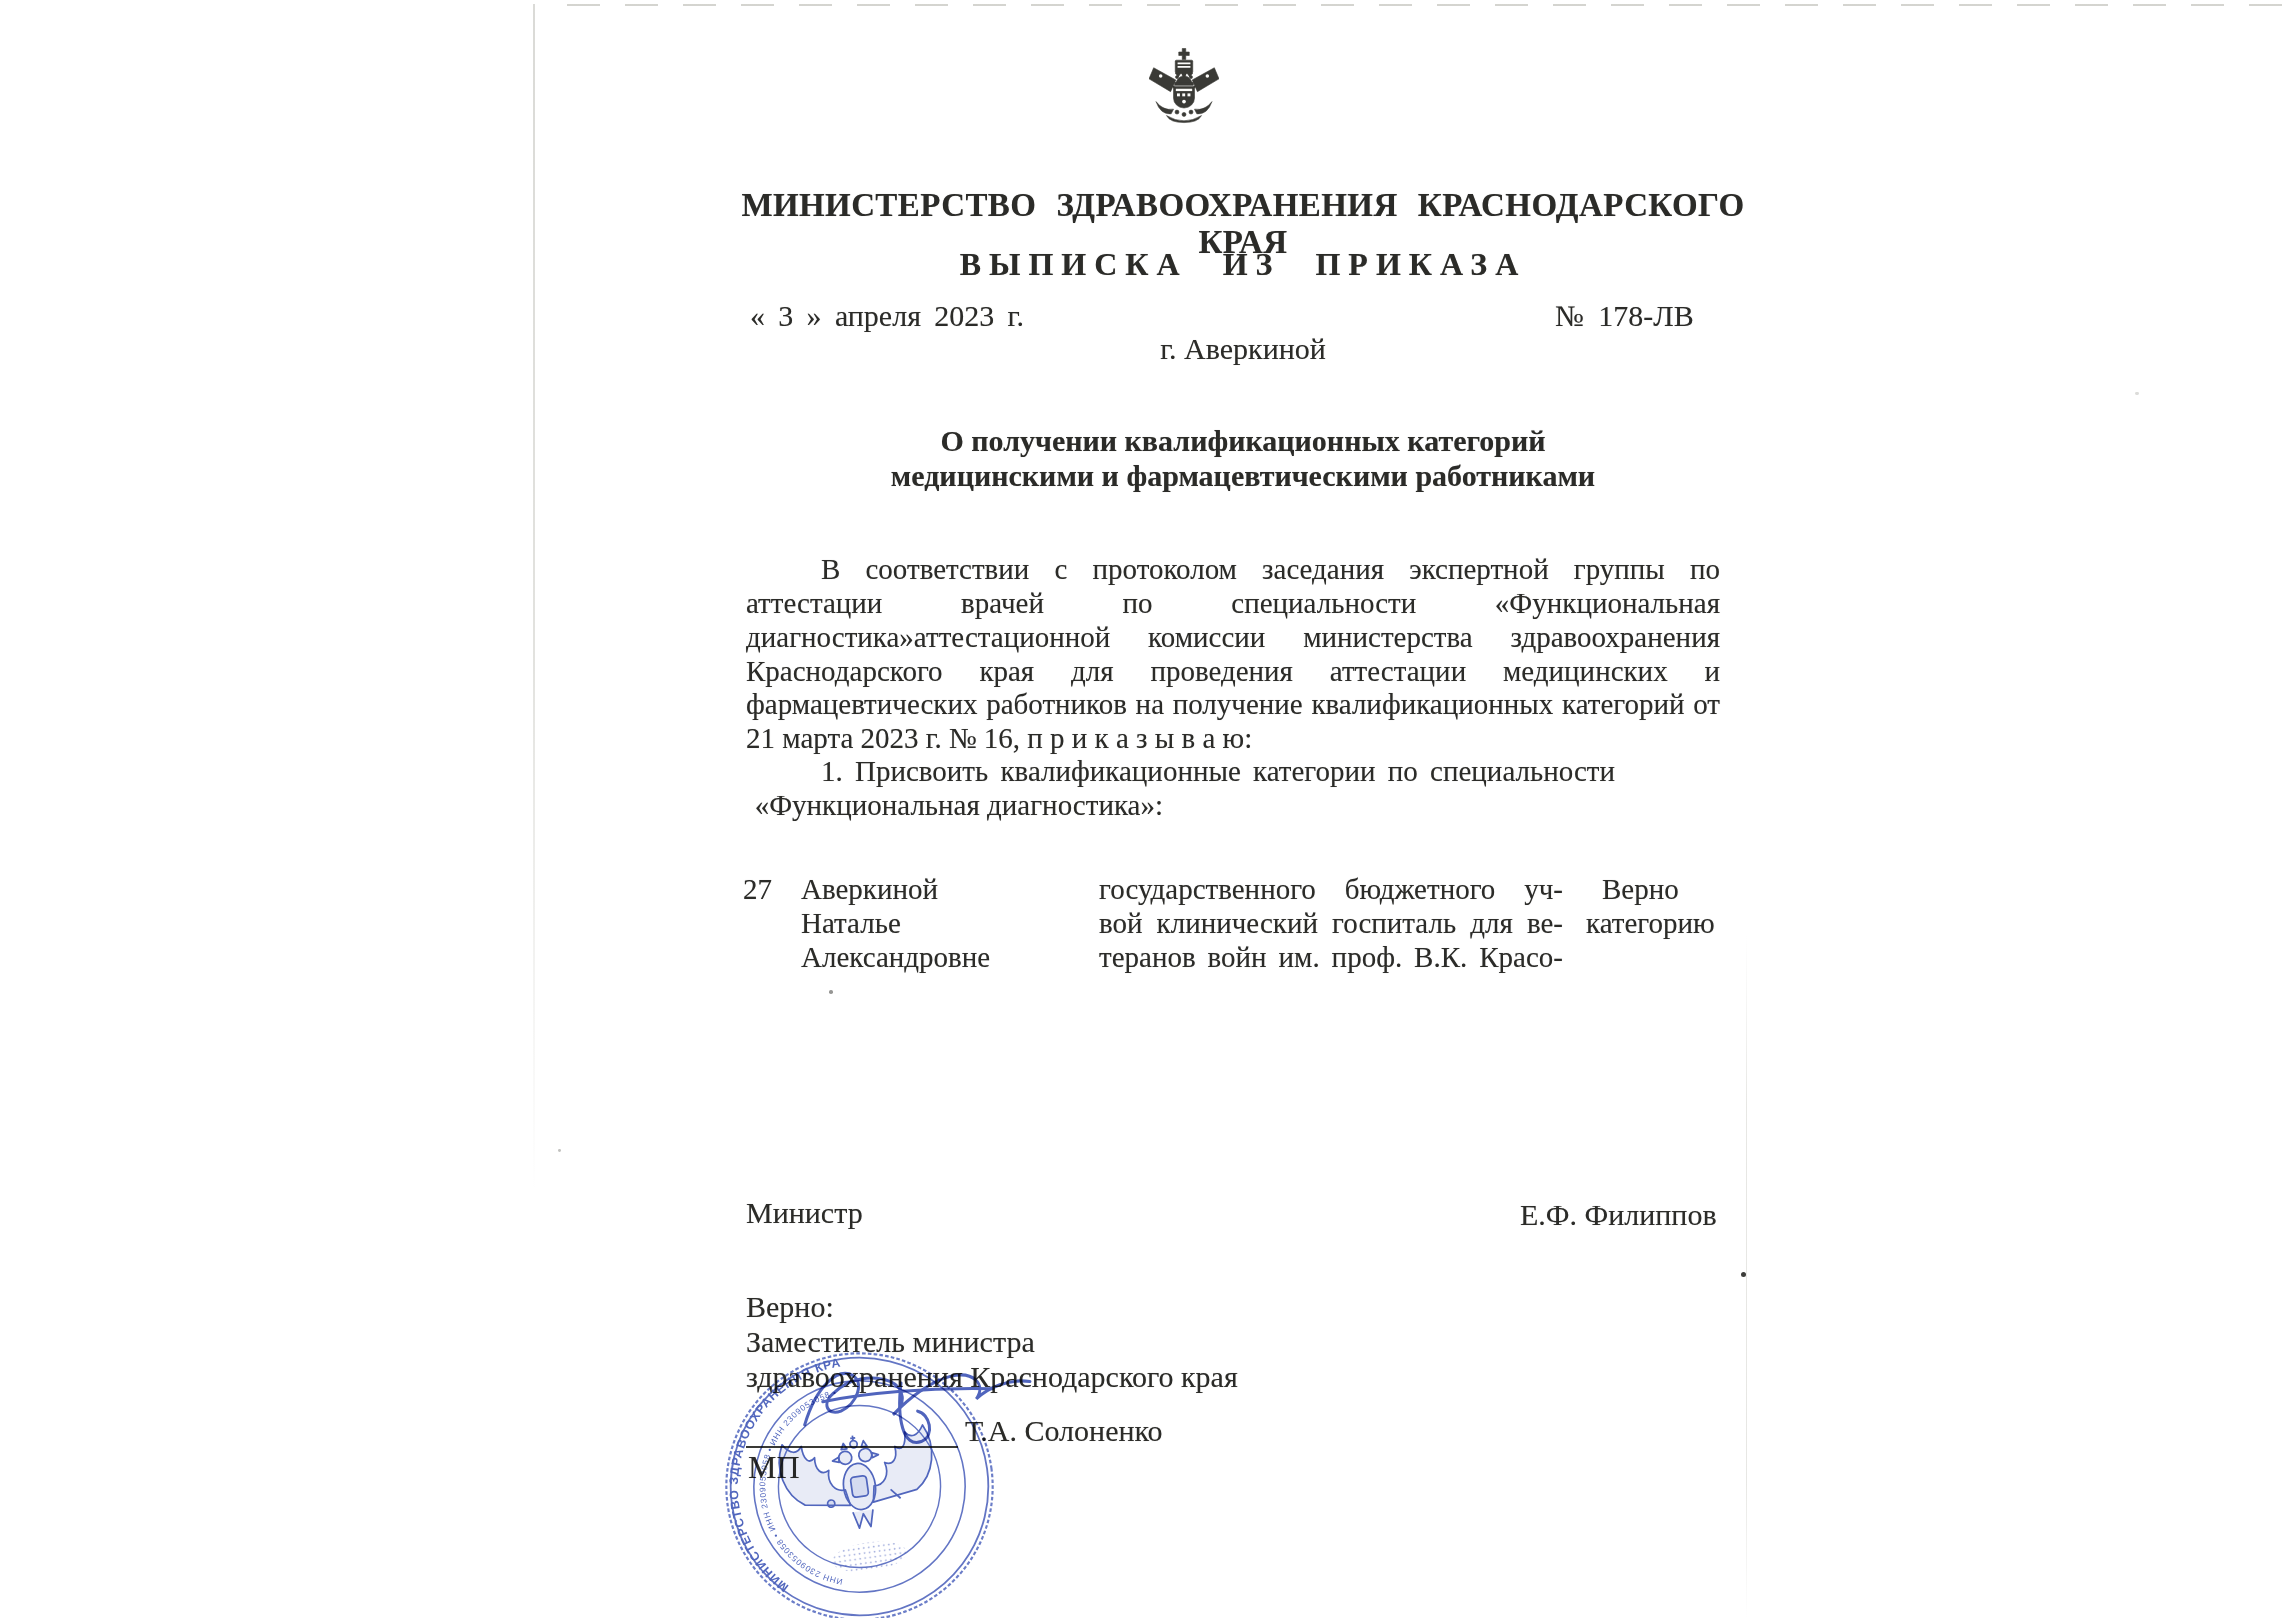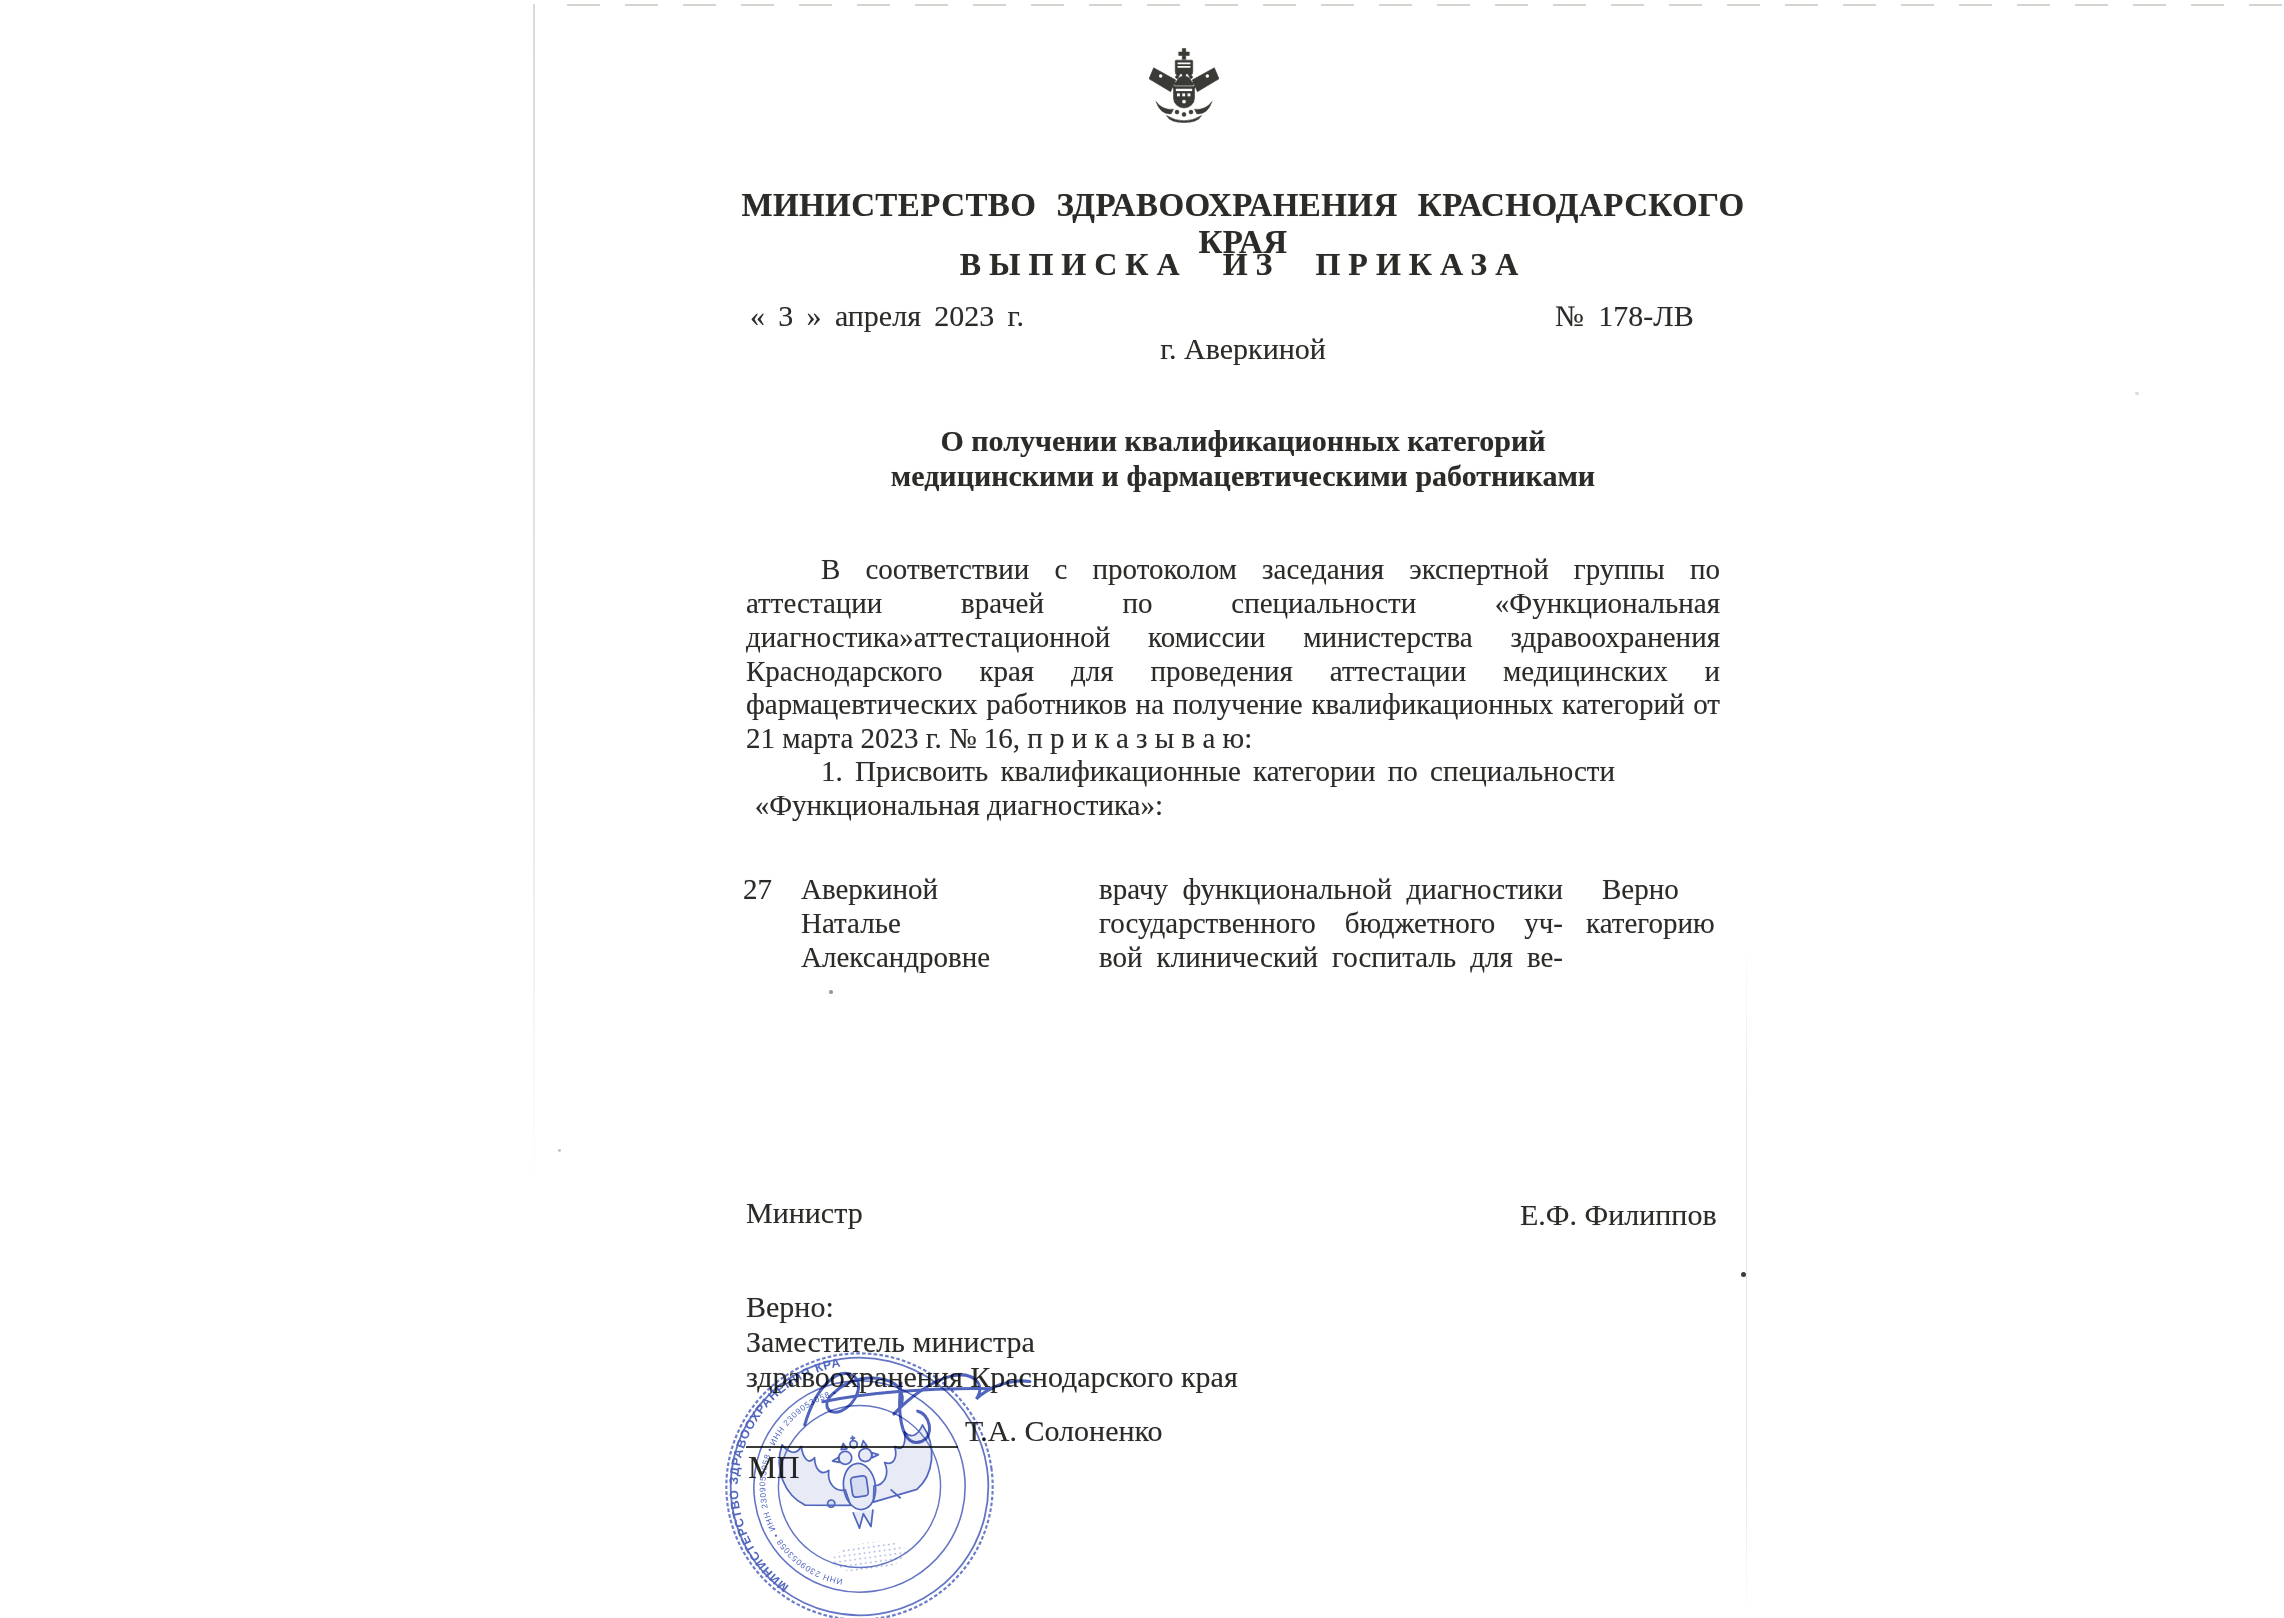--- a/index.html
+++ b/index.html
@@ -132,23 +132,23 @@
   <div class="txt bodyline ind ws" style="top:754px">1. Присвоить  квалификационные  категории  по специальности</div>
   <div class="txt bodyline ind2" style="top:788px">«Функциональная диагностика»:</div>
 
   <div class="cell c-num">27</div>
   <div class="cell c-name">
     <div>Аверкиной</div>
     <div>Наталье</div>
     <div>Александровне</div>
   </div>
   <div class="cell c-desc">
-    <div class="dl">врачу функциональной диагностики</div>
     <div class="dl">государственного бюджетного уч-</div>
     <div class="dl">вой клинический госпиталь для ве-</div>
+    <div class="dl">теранов войн  им. проф. В.К. Красо-</div>
   </div>
   <div class="cell c-cat">
     <div class="cl1">Верно</div>
     <div class="cl2">категорию</div>
   </div>
 
   <div class="txt minister">Министр</div>
   <div class="txt minister-name">Е.Ф. Филиппов</div>
 
   <div class="txt verno">Верно:</div>

